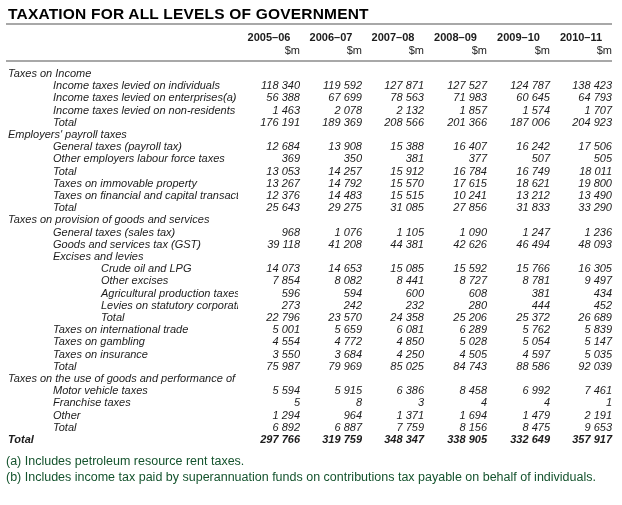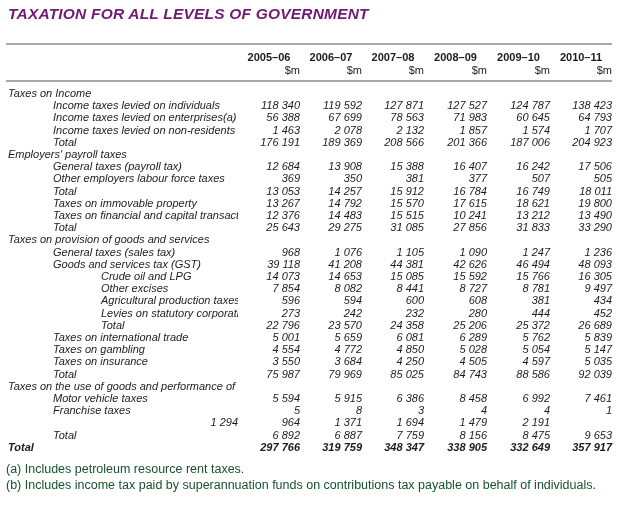--- a/index.html
+++ b/index.html
@@ -12,24 +12,23 @@
     width: 622px;
     height: 505px;
     padding: 5px 10px 0 6px;
     overflow: hidden;
     background: #fff;
   }
   .title {
     font-size: 15.5px;
     font-weight: bold;
     letter-spacing: 0.2px;
-    color: #701a75;
+    color: #000000;
     padding-left: 2px;
-    margin-bottom: 20px;
-    font-style: italic;
+    margin-bottom: 0;
   }
   .rule-top {
     border: none;
     border-top: 2px solid #a8a8a8;
     margin: 0;
   }
   .rule-mid {
     border: none;
     border-top: 2px solid #a8a8a8;
     margin: 2px 0 3px 0;
@@ -242,20 +241,29 @@
       </div>
       <div class="grid-row row indent-1">
         <div class="label">Goods and services tax (GST)</div>
         <div class="num">39 118</div>
         <div class="num">41 208</div>
         <div class="num">44 381</div>
         <div class="num">42 626</div>
         <div class="num">46 494</div>
         <div class="num">48 093</div>
       </div>
+      <div class="grid-row row indent-1">
+        <div class="label">Excises and levies</div>
+        <div class="num"></div>
+        <div class="num"></div>
+        <div class="num"></div>
+        <div class="num"></div>
+        <div class="num"></div>
+        <div class="num"></div>
+      </div>
       <div class="grid-row row indent-2">
         <div class="label">Crude oil and LPG</div>
         <div class="num">14 073</div>
         <div class="num">14 653</div>
         <div class="num">15 085</div>
         <div class="num">15 592</div>
         <div class="num">15 766</div>
         <div class="num">16 305</div>
       </div>
       <div class="grid-row row indent-2">
@@ -351,20 +359,21 @@
       <div class="grid-row row indent-1">
         <div class="label">Franchise taxes</div>
         <div class="num">5</div>
         <div class="num">8</div>
         <div class="num">3</div>
         <div class="num">4</div>
         <div class="num">4</div>
         <div class="num">1</div>
       </div>
       <div class="grid-row row indent-1">
+        <div class="label">Other</div>
         <div class="num">1 294</div>
         <div class="num">964</div>
         <div class="num">1 371</div>
         <div class="num">1 694</div>
         <div class="num">1 479</div>
         <div class="num">2 191</div>
       </div>
       <div class="grid-row row indent-1">
         <div class="label">Total</div>
         <div class="num">6 892</div>

